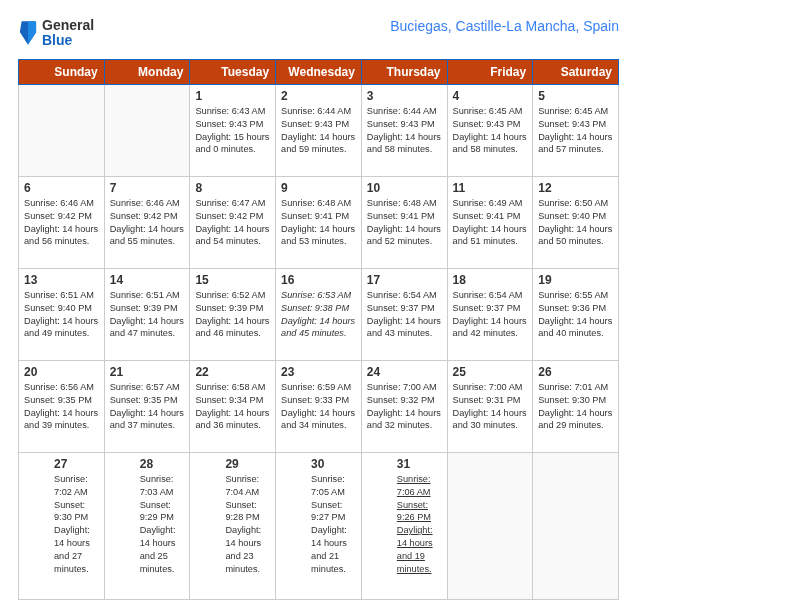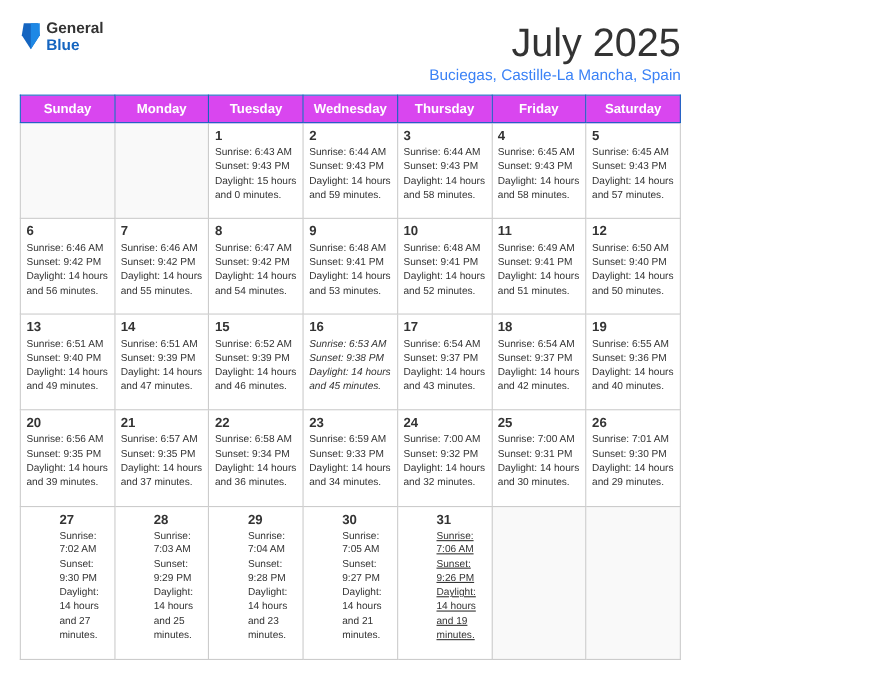--- a/index.html
+++ b/index.html
@@ -55,23 +55,23 @@
       color: #3b82f6;
     }
     .calendar {
       flex: 1;
       border: 1px solid #ccc;
       border-collapse: collapse;
       width: 100%;
       table-layout: fixed;
     }
     .calendar th {
-      background-color: #d946ef;
+      background-color: #c2410c;
       color: #fff;
-      text-align: center;
+      text-align: right;
       padding: 5px 6px;
       font-size: 12px;
       font-weight: bold;
       border: 1px solid #1565C0;
     }
     .calendar td {
       border: 1px solid #ccc;
       vertical-align: top;
       padding: 4px 5px;
       font-size: 9.5px;
@@ -105,21 +105,20 @@
       <svg class="logo-icon" width="22" height="30" viewBox="0 0 22 30">
         <polygon points="4,2 18,2 20,14 11,28 2,14" fill="#1565C0"></polygon>
         <polygon points="11,2 20,2 20,14 11,28" fill="#1E88E5"></polygon>
       </svg>
       <div class="logo-text">
         <span class="logo-general">General</span>
         <span class="logo-blue">Blue</span>
       </div>
     </div>
     <div class="title-block">
-      <div class="month-title">July 2025</div>
       <div class="location">Buciegas, Castille-La Mancha, Spain</div>
     </div>
   </div>
 
   <table class="calendar">
     <thead>
       <tr>
       <th>Sunday</th>
           <th>Monday</th>
           <th>Tuesday</th>

